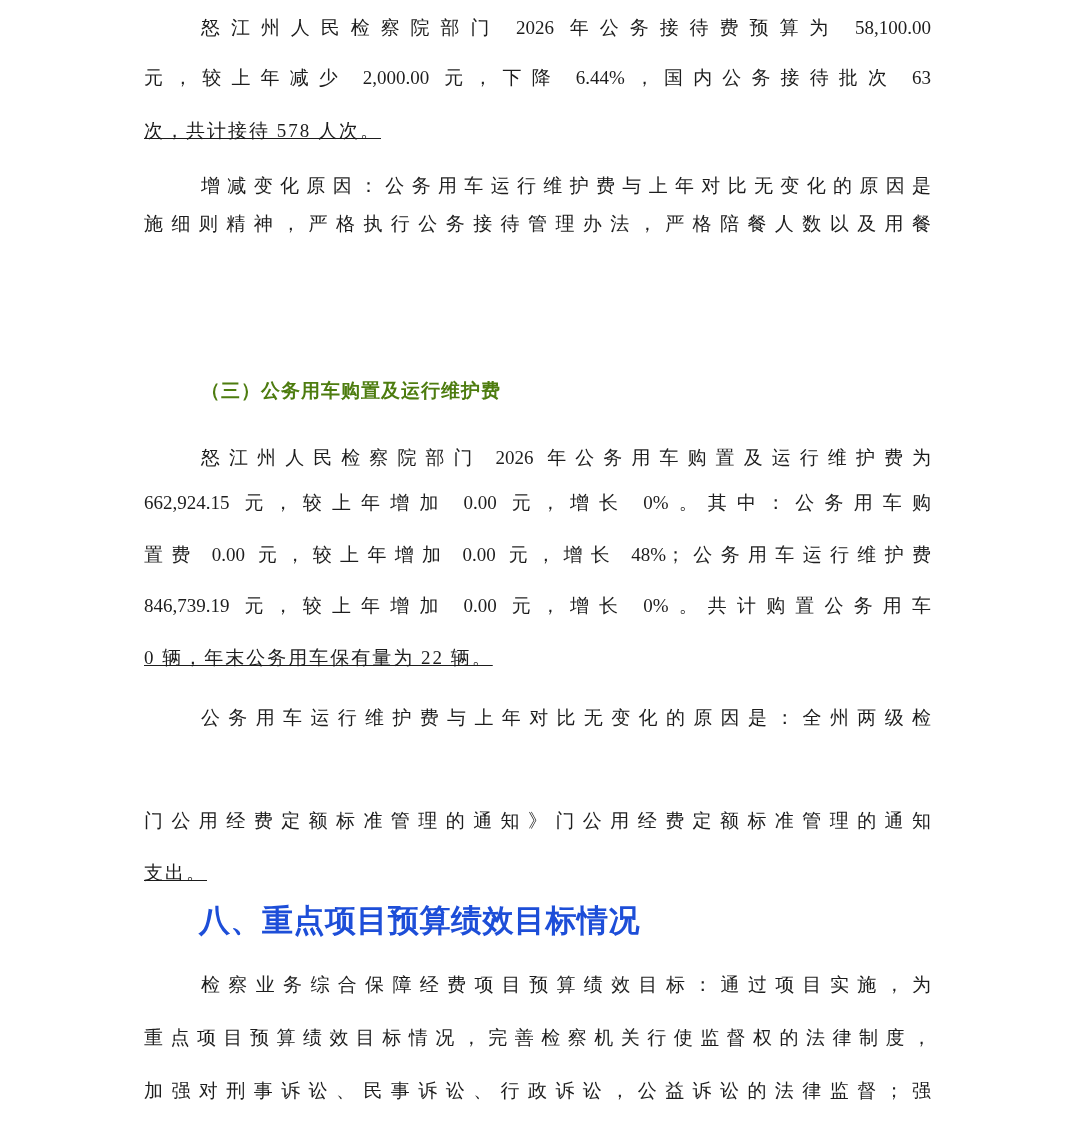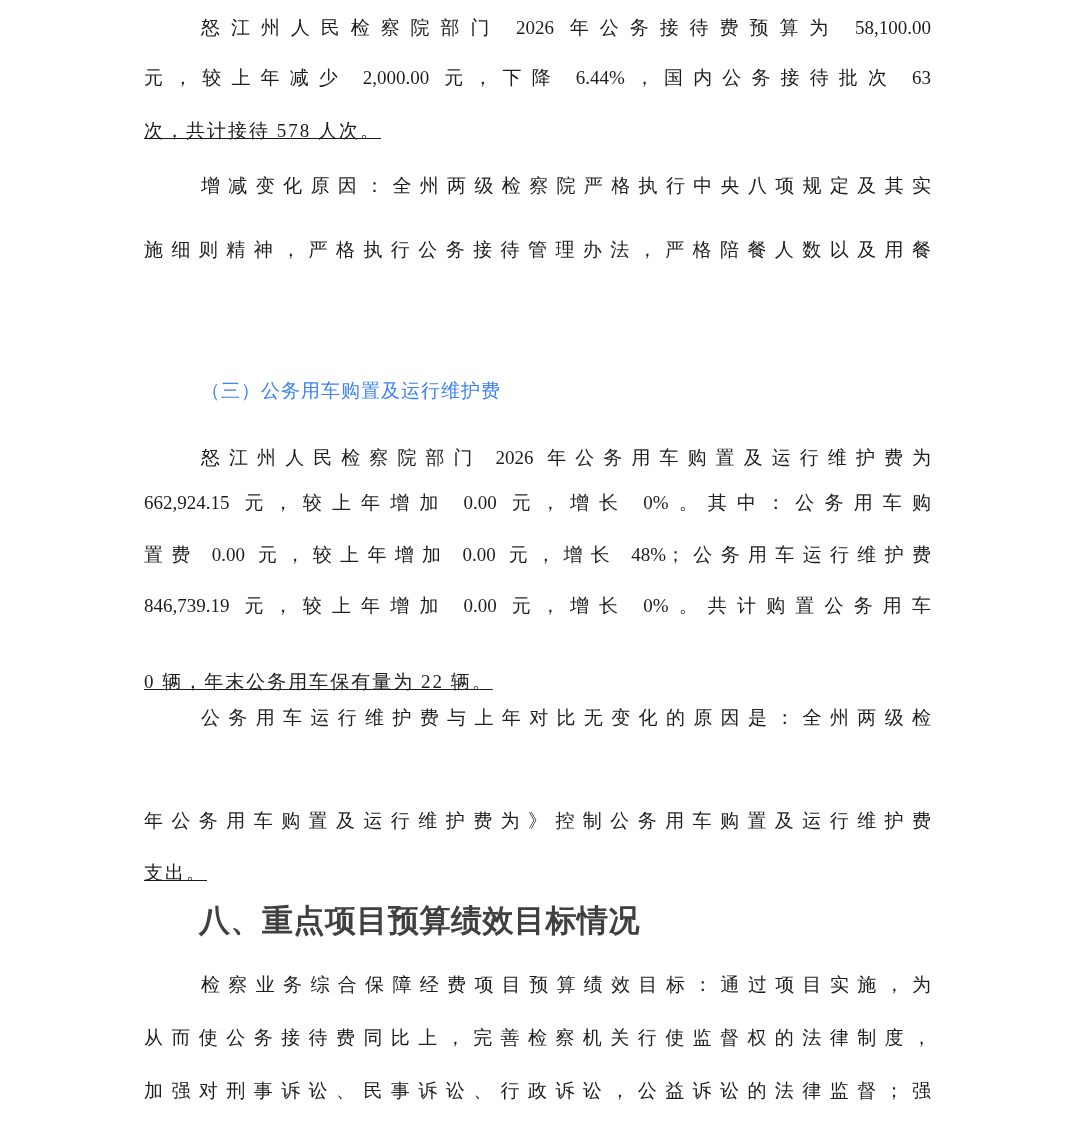--- a/index.html
+++ b/index.html
@@ -35,57 +35,58 @@
     letter-spacing: 2px;
     text-decoration: underline;
   }
   
   .line.heading-kai {
     padding-left: 57px;
     width: 730px;
     text-align: left;
     text-align-last: left;
     letter-spacing: 1px;
-    color: #3b82f6;
+    color: #4d7c0f;
+    font-weight: bold;
   }
   
   .line.heading-bold {
     padding-left: 55px;
     width: 732px;
     text-align: left;
     text-align-last: left;
     font-family: "Liberation Sans", "DejaVu Sans", sans-serif;
     font-weight: 700;
     font-size: 31px;
     letter-spacing: 0.5px;
-    color: #404040;
+    color: #1d4ed8;
   }
 </style>
 </head>
 <body>
 
 <div class="page">
 
   <div class="line indent" style="top:8px">怒江州人民检察院部门 2026 年公务接待费预算为 58,100.00</div>
   <div class="line" style="top:58px">元，较上年减少 2,000.00 元，下降 6.44%，国内公务接待批次 63</div>
   <div class="line para-end" style="top:111px">次，共计接待 578 人次。</div>
 
-  <div class="line indent" style="top:166px">增减变化原因：全州两级检察院严格执行中央八项规定及其实</div>
-  <div class="line" style="top:230px">施细则精神，严格执行公务接待管理办法，严格陪餐人数以及用餐</div>
+  <div class="line indent" style="top:166px">增减变化原因：公务用车运行维护费与上年对比无变化的原因是</div>
+  <div class="line" style="top:204px">施细则精神，严格执行公务接待管理办法，严格陪餐人数以及用餐</div>
 
   <div class="line heading-kai" style="top:371px">（三）公务用车购置及运行维护费</div>
 
   <div class="line indent" style="top:438px">怒江州人民检察院部门 2026 年公务用车购置及运行维护费为</div>
   <div class="line" style="top:483px">662,924.15 元，较上年增加 0.00 元，增长 0%。其中：公务用车购</div>
   <div class="line" style="top:535px">置费 0.00 元，较上年增加 0.00 元，增长 48%；公务用车运行维护费</div>
   <div class="line" style="top:586px">846,739.19 元，较上年增加 0.00 元，增长 0%。共计购置公务用车</div>
-  <div class="line para-end" style="top:662px">0 辆，年末公务用车保有量为 22 辆。</div>
+  <div class="line para-end" style="top:638px">0 辆，年末公务用车保有量为 22 辆。</div>
 
   <div class="line indent" style="top:698px">公务用车运行维护费与上年对比无变化的原因是：全州两级检</div>
-  <div class="line" style="top:801px">年公务用车购置及运行维护费为》控制公务用车购置及运行维护费</div>
+  <div class="line" style="top:801px">门公用经费定额标准管理的通知》门公用经费定额标准管理的通知</div>
   <div class="line para-end" style="top:853px">支出。</div>
 
   <div class="line heading-bold" style="top:901px">八、重点项目预算绩效目标情况</div>
 
   <div class="line indent" style="top:965px">检察业务综合保障经费项目预算绩效目标：通过项目实施，为</div>
-  <div class="line" style="top:1018px">从而使公务接待费同比上，完善检察机关行使监督权的法律制度，</div>
+  <div class="line" style="top:1018px">重点项目预算绩效目标情况，完善检察机关行使监督权的法律制度，</div>
   <div class="line" style="top:1071px">加强对刑事诉讼、民事诉讼、行政诉讼，公益诉讼的法律监督；强</div>
 </div>
 
 </body></html>

